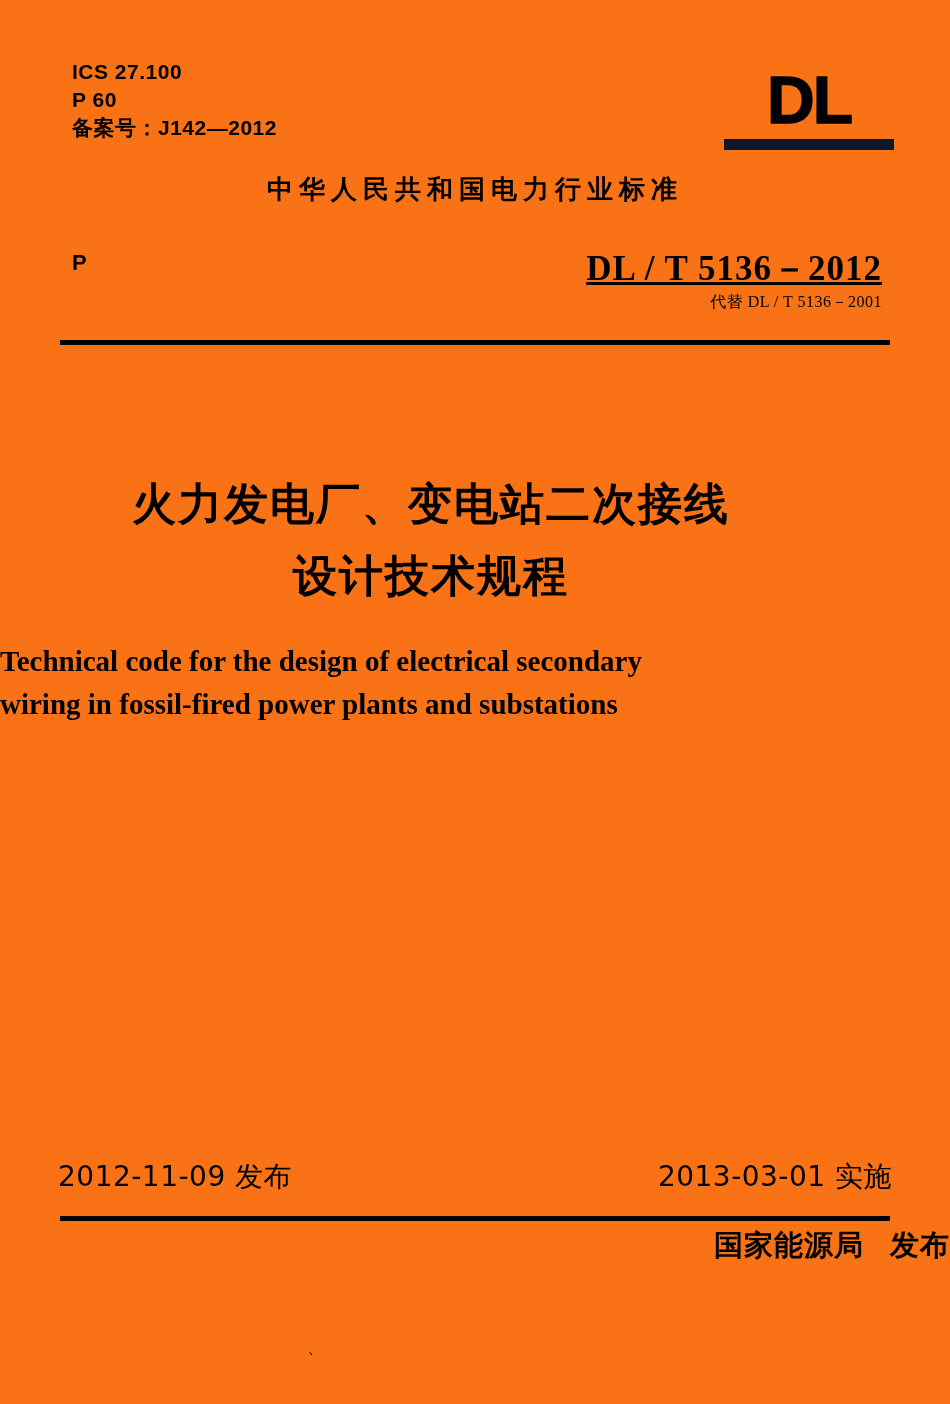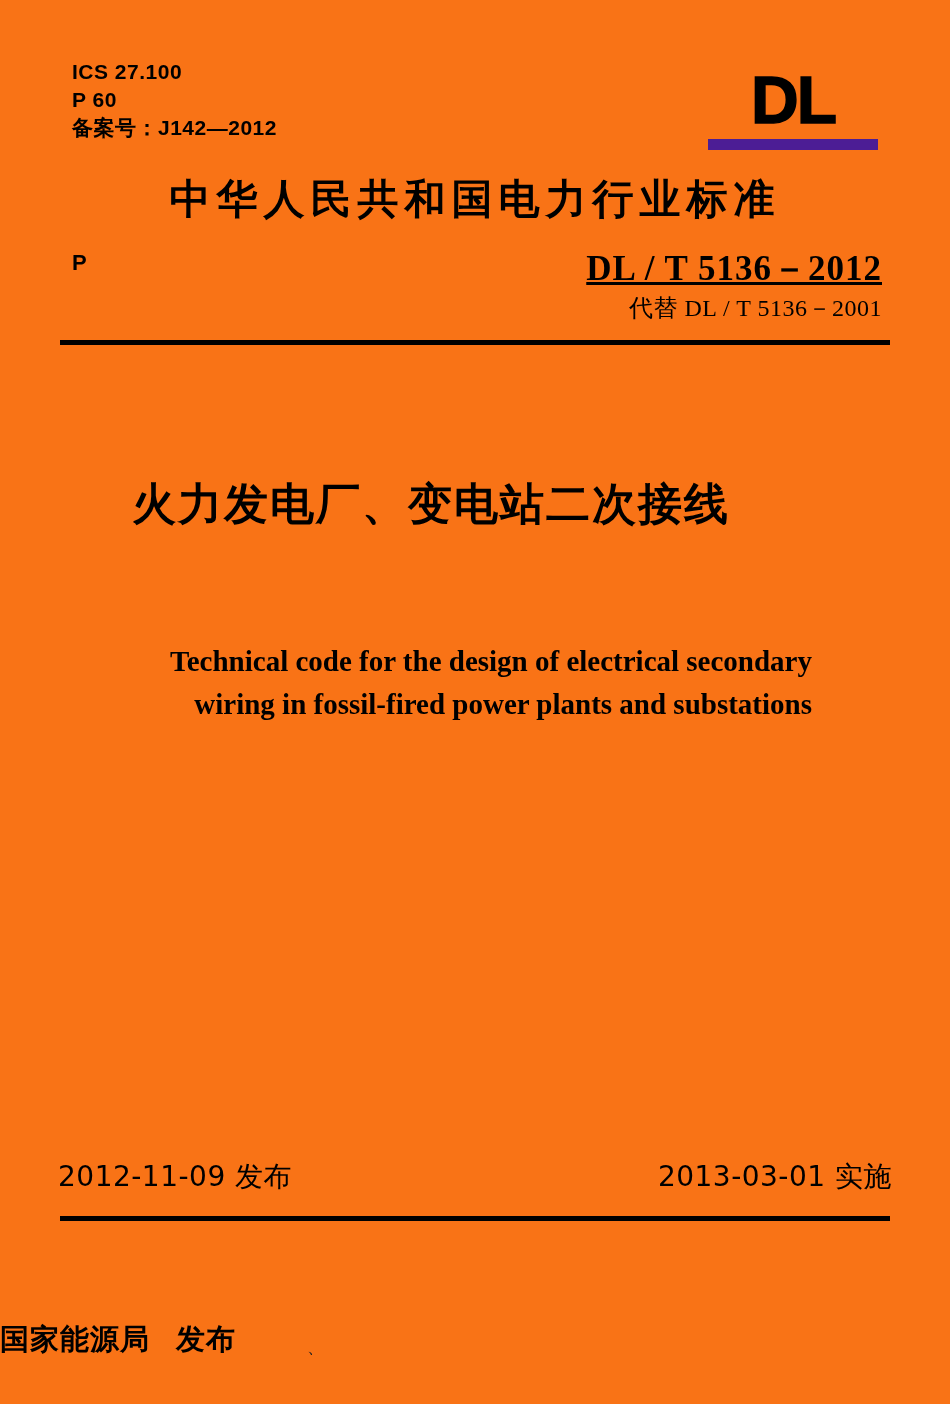--- a/index.html
+++ b/index.html
@@ -26,25 +26,25 @@
     font-weight: bold;
     font-size: 21px;
     line-height: 28px;
     letter-spacing: 0.5px;
   }
   .header-codes div { white-space: nowrap; }
 
   
   .dl-logo {
     position: absolute;
-    right: 72px;
+    right: 56px;
     top: 72px;
     width: 170px;
     height: 78px;
-    border-bottom: 11px solid #4c1d95;
+    border-bottom: 11px solid #0f172a;
     box-sizing: border-box;
   }
   .dl-logo .dl-text {
     position: absolute;
     left: 0;
     top: -8px;
     width: 170px;
     text-align: center;
     font-family: "Liberation Sans", sans-serif;
     font-weight: bold;
@@ -56,21 +56,21 @@
 
   
   .national-title {
     position: absolute;
     left: 0;
     top: 172px;
     width: 950px;
     text-align: center;
     font-family: "DejaVu Sans", sans-serif;
     font-weight: bold;
-    font-size: 41px;
+    font-size: 26px;
     letter-spacing: 6px;
     white-space: nowrap;
   }
 
   
   .p-letter {
     position: absolute;
     left: 72px;
     top: 250px;
     font-family: "Liberation Sans", sans-serif;
@@ -88,21 +88,21 @@
     letter-spacing: 1px;
     white-space: nowrap;
     text-decoration: underline;
   }
   .std-replace {
     position: absolute;
     right: 68px;
     top: 292px;
     text-align: right;
     font-family: "Liberation Serif", serif;
-    font-size: 24px;
+    font-size: 16px;
     letter-spacing: 0.5px;
     white-space: nowrap;
   }
 
   
   .rule-top {
     position: absolute;
     left: 60px;
     top: 340px;
     width: 830px;
@@ -132,21 +132,21 @@
     letter-spacing: 2px;
   }
   .main-title div { white-space: nowrap; }
 
   
   .en-title {
     position: absolute;
     left: 0;
     top: 640px;
     width: 812px;
-    text-align: right;
+    text-align: left;
     font-family: "Liberation Serif", serif;
     font-weight: bold;
     font-size: 29px;
     line-height: 43px;
   }
   .en-title div { white-space: nowrap; }
 
   
   .date-issue {
     position: absolute;
@@ -164,23 +164,23 @@
     font-family: "DejaVu Sans", sans-serif;
     font-size: 28px;
     letter-spacing: 0.5px;
     white-space: nowrap;
   }
 
   
   .publisher {
     position: absolute;
     left: 0;
-    top: 1320px;
+    top: 1226px;
     width: 950px;
-    text-align: left;
+    text-align: right;
     font-family: "DejaVu Sans", sans-serif;
     font-weight: bold;
     font-size: 29px;
     letter-spacing: 1px;
     white-space: nowrap;
   }
   .publisher .pub-verb {
     margin-left: 26px;
     font-weight: bold;
   }
@@ -212,20 +212,21 @@
   <div class="national-title">中华人民共和国电力行业标准</div>
 
   <div class="p-letter">P</div>
   <div class="std-number">DL / T 5136－2012</div>
   <div class="std-replace">代替 DL / T 5136－2001</div>
 
   <div class="rule-top"></div>
 
   <div class="main-title">
     <div>火力发电厂、变电站二次接线</div>
+    <div>设计技术规程</div>
   </div>
 
   <div class="en-title">
     <div>Technical code for the design of electrical secondary</div>
     <div>wiring in fossil-fired power plants and substations</div>
   </div>
 
   <div class="rule-bottom"></div>
 
   <div class="date-issue">2012-11-09 发布</div>

